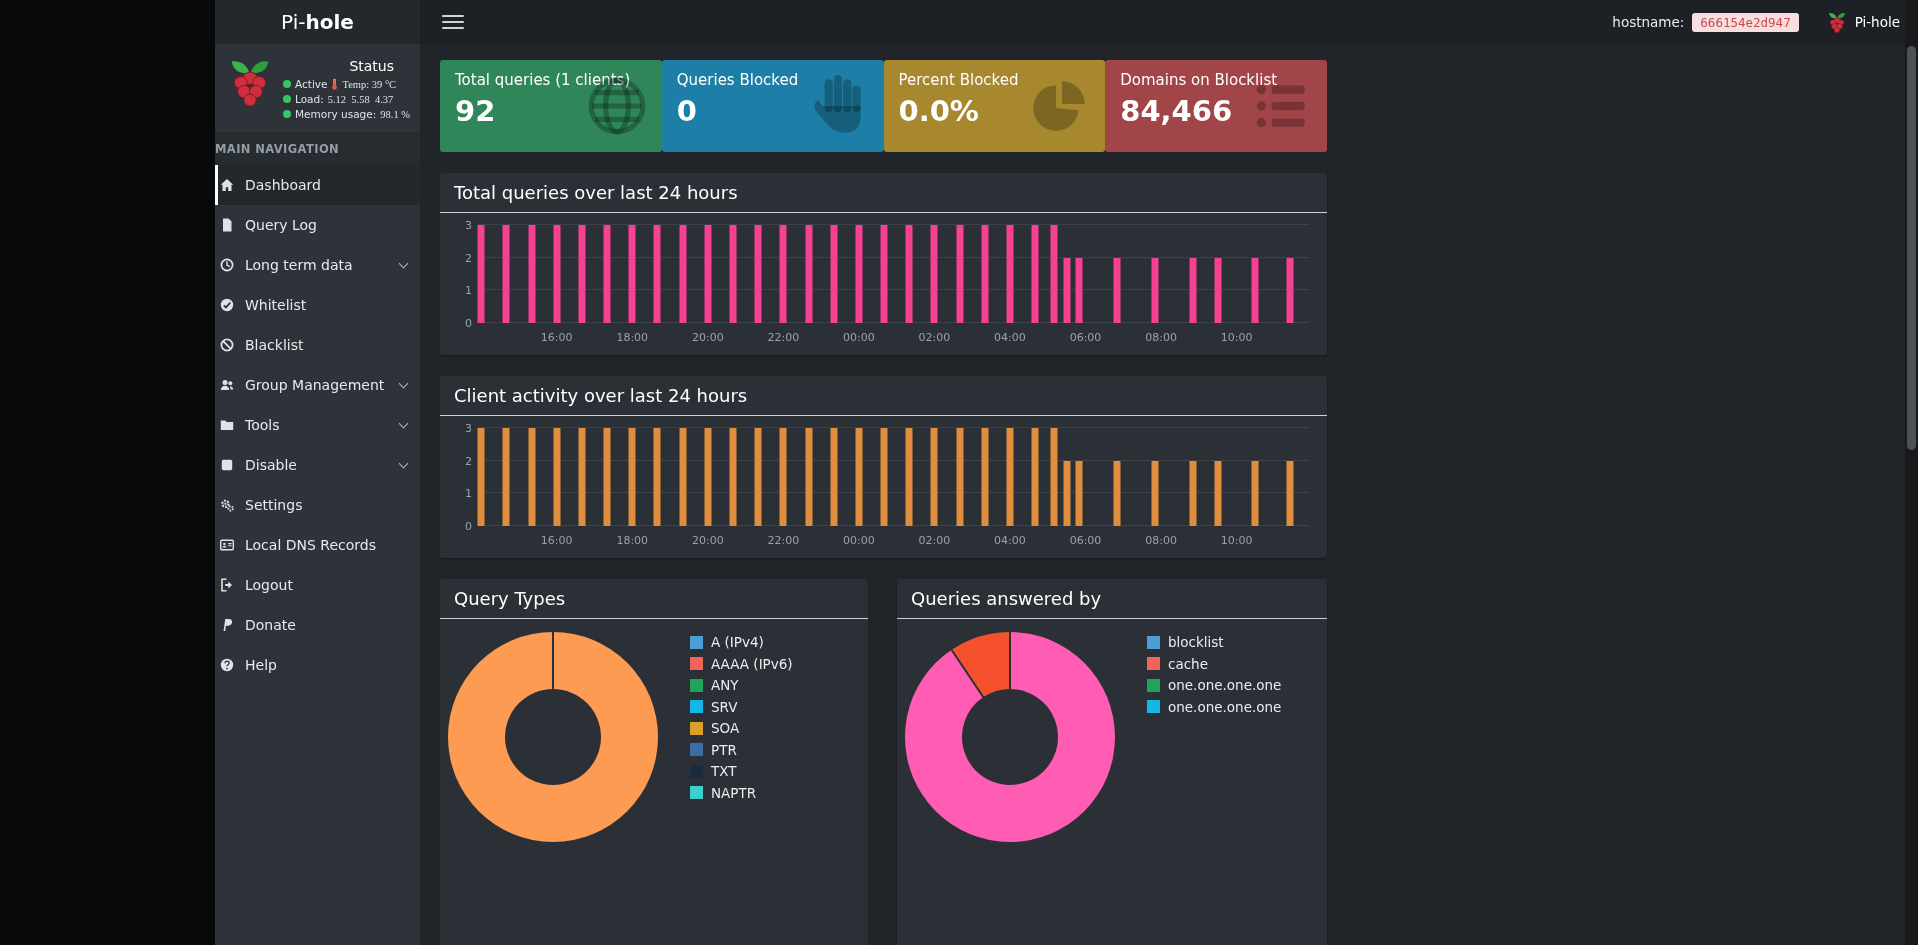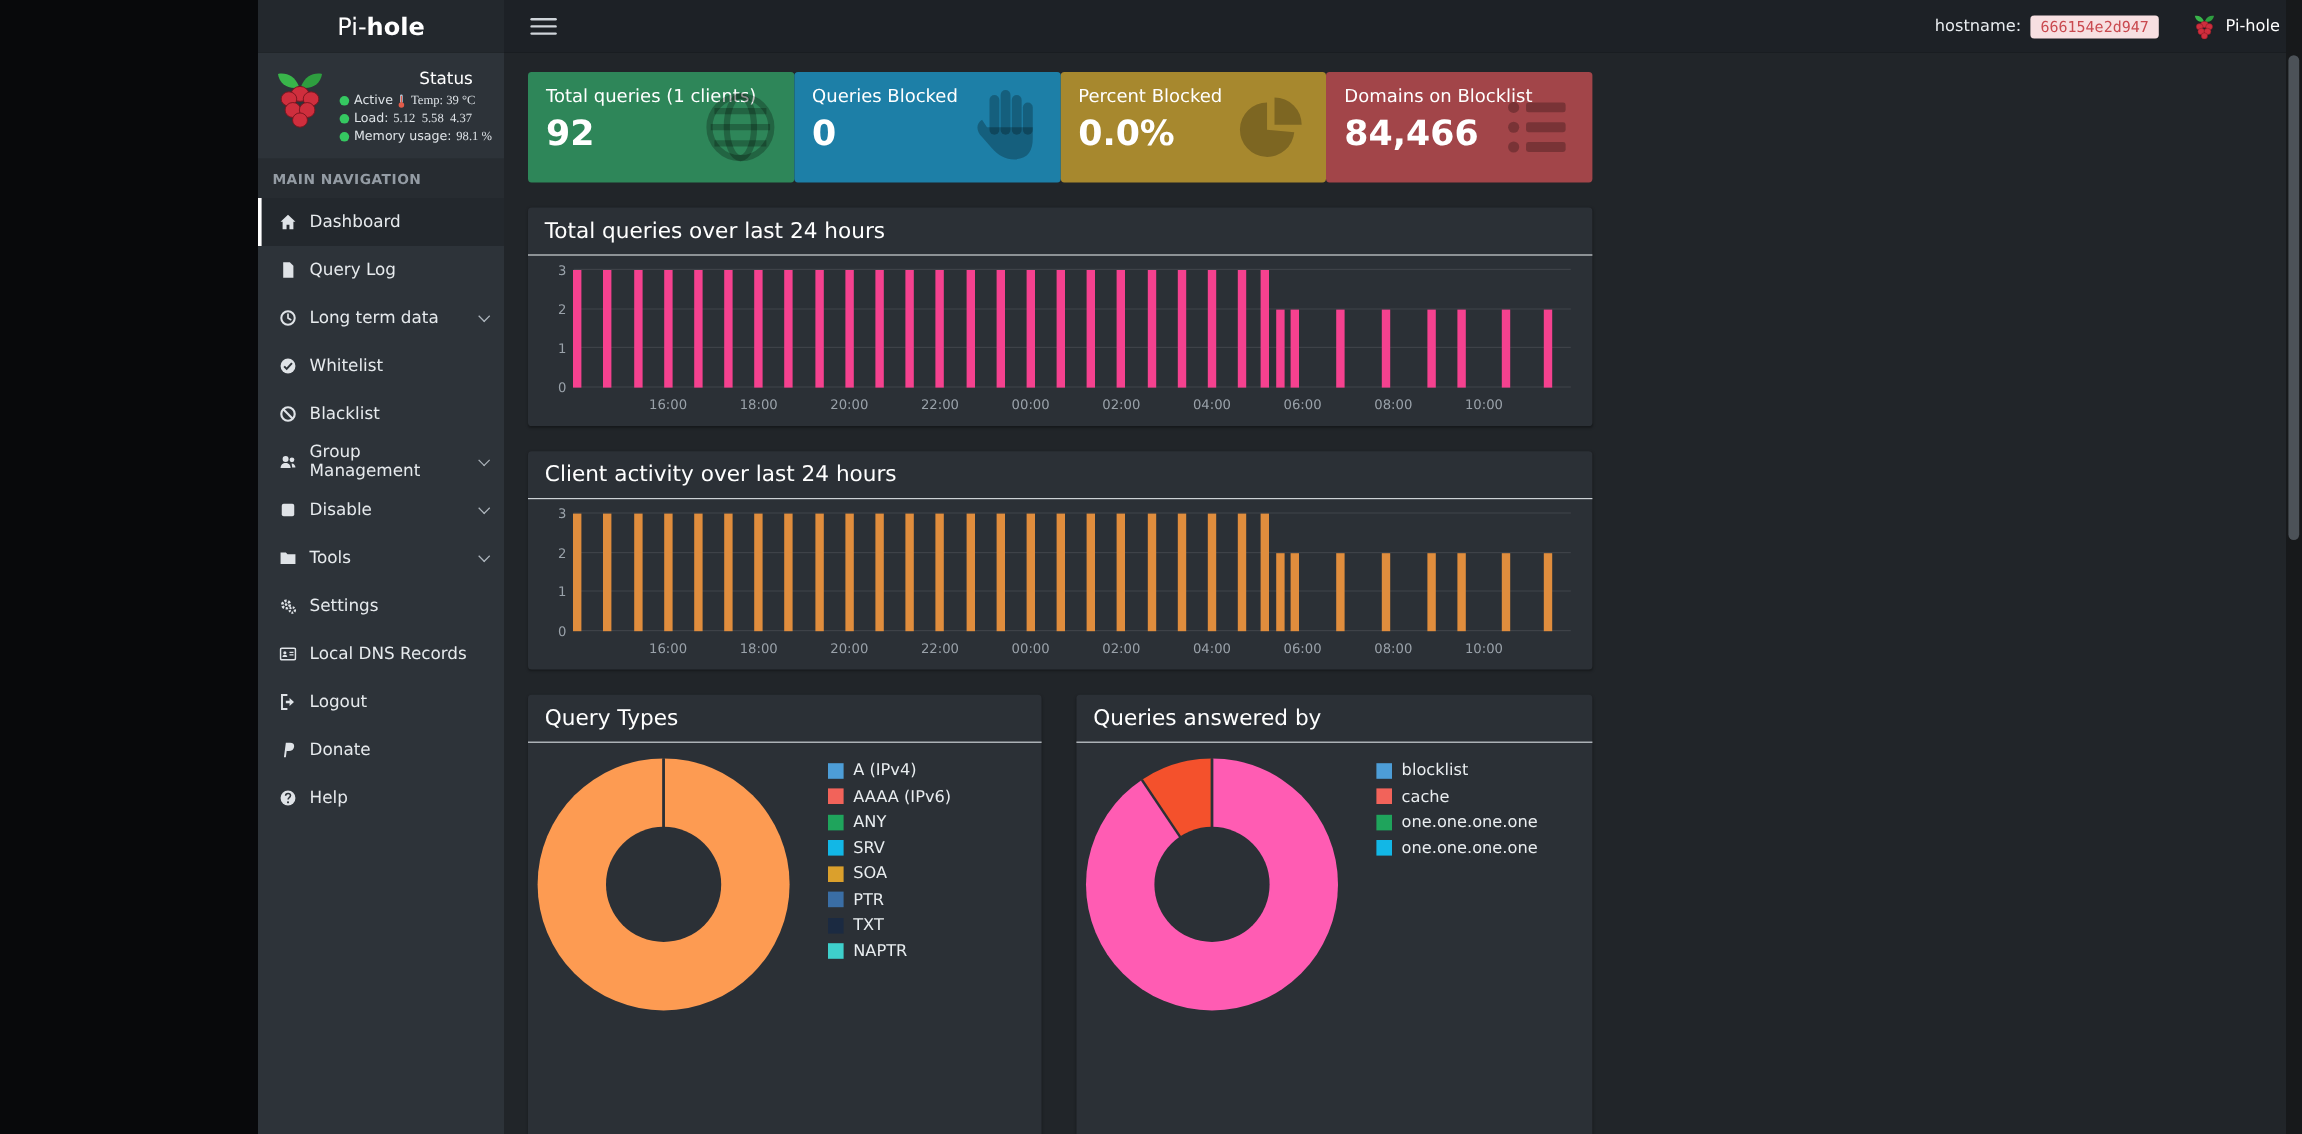--- a/index.html
+++ b/index.html
@@ -32,22 +32,22 @@
   .sidebar { flex:0 0 205px; background:#2d3339; }
   .status { display:flex; gap:10px; padding:13px 8px 12px 12px; }
   .rasp-big { flex:0 0 46px; }
   .rasp-big svg { width:46px; height:52px; }
   .status-title { font-weight:400; font-size:14px; margin:1px 16px 4px;text-align:right; }
   .sline { font-size:10.5px; color:#dde2e6; display:flex; align-items:center; gap:4px; margin-top:3px; white-space:nowrap; }
   .dot { width:8px; height:8px; border-radius:50%; background:#35c861; display:inline-block; flex:0 0 8px; }
   .sval { white-space:pre;font-family:Liberation Serif, serif; }
   .thermo { display:inline-flex; }
   .nav-header { background:#272c31; color:#949ca4; font-size:11.5px; font-weight:700;
-                padding:10px 12px 9px; letter-spacing:.4px; }
-  .menu-item { display:flex; align-items:center; gap:10px; padding:0 13px 0 13px; height:40px;
+                padding:10px 0 9px; letter-spacing:.4px; }
+  .menu-item { display:flex; align-items:center; gap:10px; padding:0 13px 0 0; height:40px;
                font-size:14px; color:#e6eaed; cursor:pointer; border-left:3px solid transparent; }
   .menu-item.active { background:#23282d; border-left-color:#ffffff; }
   .mi-icon { width:17px; display:flex; justify-content:center; color:#dfe3e7; flex:0 0 17px; }
   .mi-icon svg { width:14px; height:14px; }
   .chev { margin-left:auto; width:7px; height:7px; border-right:1.8px solid #aeb6bd;
           border-bottom:1.8px solid #aeb6bd; transform:rotate(45deg); margin-top:-3px; }
 
   
   .content { flex:1; background:#212529; padding:16px 20px; overflow:hidden; }
   .inner { width:887px; }
@@ -225,33 +225,33 @@
                 <circle cx="10.3" cy="5.2" r="2"></circle>
                 <path d="M10 8.2c1.9 0 3.2 1.4 3.2 3.3H10.5Z"></path>
               </svg>
             </span>
             <span class="mi-label">Group Management</span>
             <span class="chev"></span>
           </div>
           <div class="menu-item">
             <span class="mi-icon">
               <svg viewBox="0 0 14 14">
+                <path d="M.8 2.4h4.4l1.4 1.5h6.6v8H.8Z" fill="currentColor"></path>
+              </svg>
+            </span>
+            <span class="mi-label">Tools</span>
+            <span class="chev"></span>
+          </div>
+          <div class="menu-item">
+            <span class="mi-icon">
+              <svg viewBox="0 0 14 14">
                 <rect x="1.8" y="1.8" width="10.4" height="10.4" rx="1.6" fill="currentColor"></rect>
               </svg>
             </span>
             <span class="mi-label">Disable</span>
-            <span class="chev"></span>
-          </div>
-          <div class="menu-item">
-            <span class="mi-icon">
-              <svg viewBox="0 0 14 14">
-                <path d="M.8 2.4h4.4l1.4 1.5h6.6v8H.8Z" fill="currentColor"></path>
-              </svg>
-            </span>
-            <span class="mi-label">Tools</span>
             <span class="chev"></span>
           </div>
           <div class="menu-item">
             <span class="mi-icon">
               <svg viewBox="0 0 14 14">
                 <circle cx="5.4" cy="5.8" r="3.1" fill="none" stroke="currentColor" stroke-width="2.2" stroke-dasharray="1.9 1.3"></circle>
                 <circle cx="5.4" cy="5.8" r="1.1" fill="currentColor"></circle>
                 <circle cx="10.6" cy="10.4" r="2.2" fill="none" stroke="currentColor" stroke-width="1.9" stroke-dasharray="1.5 1.1"></circle>
               </svg>
             </span>

